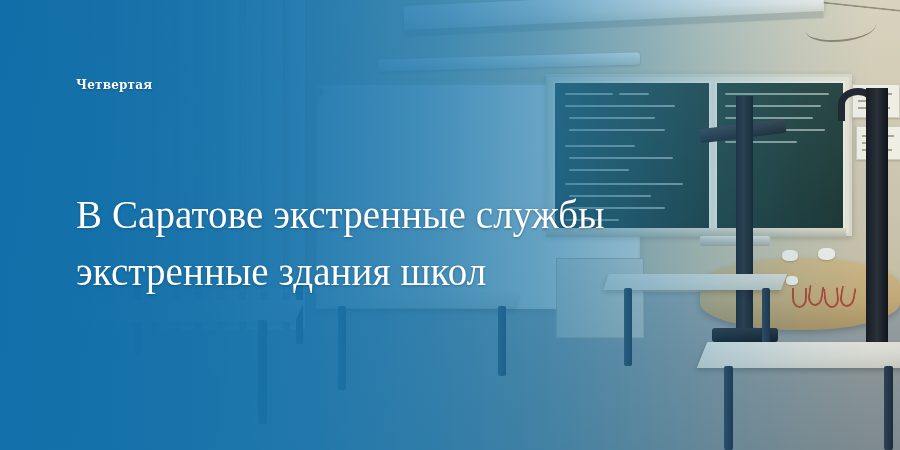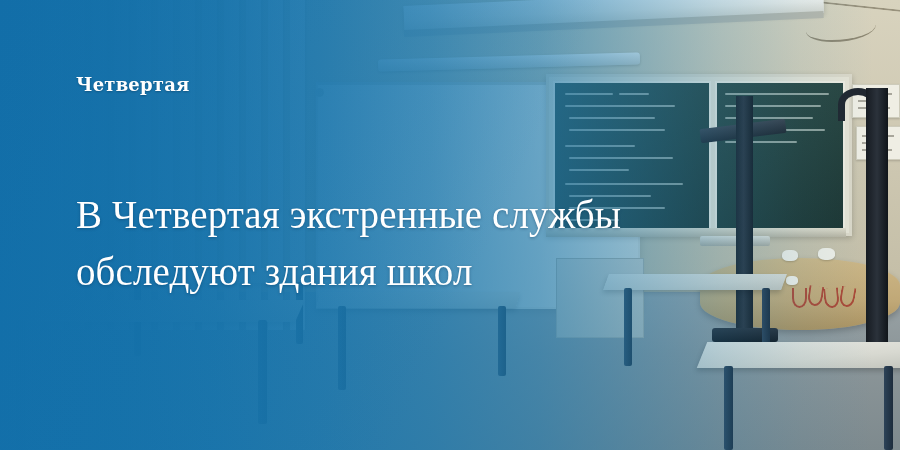--- a/index.html
+++ b/index.html
@@ -197,21 +197,21 @@
   }
 
   
   .content{position:absolute;inset:0;}
 
   .logo{
     position:absolute;left:76px;top:74px;
     color:#ffffff;
     font-family:"DejaVu Serif", serif;
     font-weight:700;
-    font-size:18px;
+    font-size:12px;
     line-height:22px;
     letter-spacing:.2px;
     text-shadow:0 1px 2px rgba(6,50,82,.45);
   }
   .logo-line{display:block;white-space:nowrap;}
 
   .headline{
     position:absolute;left:76px;top:160px;width:640px;
     color:#ffffff;
     font-family:"Liberation Serif", serif;
@@ -347,16 +347,16 @@
 
   <div class="overlay"></div>
   <div class="overlay-soft"></div>
 
   <div class="content">
 
     <div class="logo">
       <span class="logo-line">Четвертая</span>
     </div>
 
-    <h1 class="headline">В Четвертая экстренные службы обследуют здания школ</h1>
+    <h1 class="headline">В Саратове экстренные службы экстренные здания школ</h1>
 
   </div>
 </div>
 
 </body></html>

